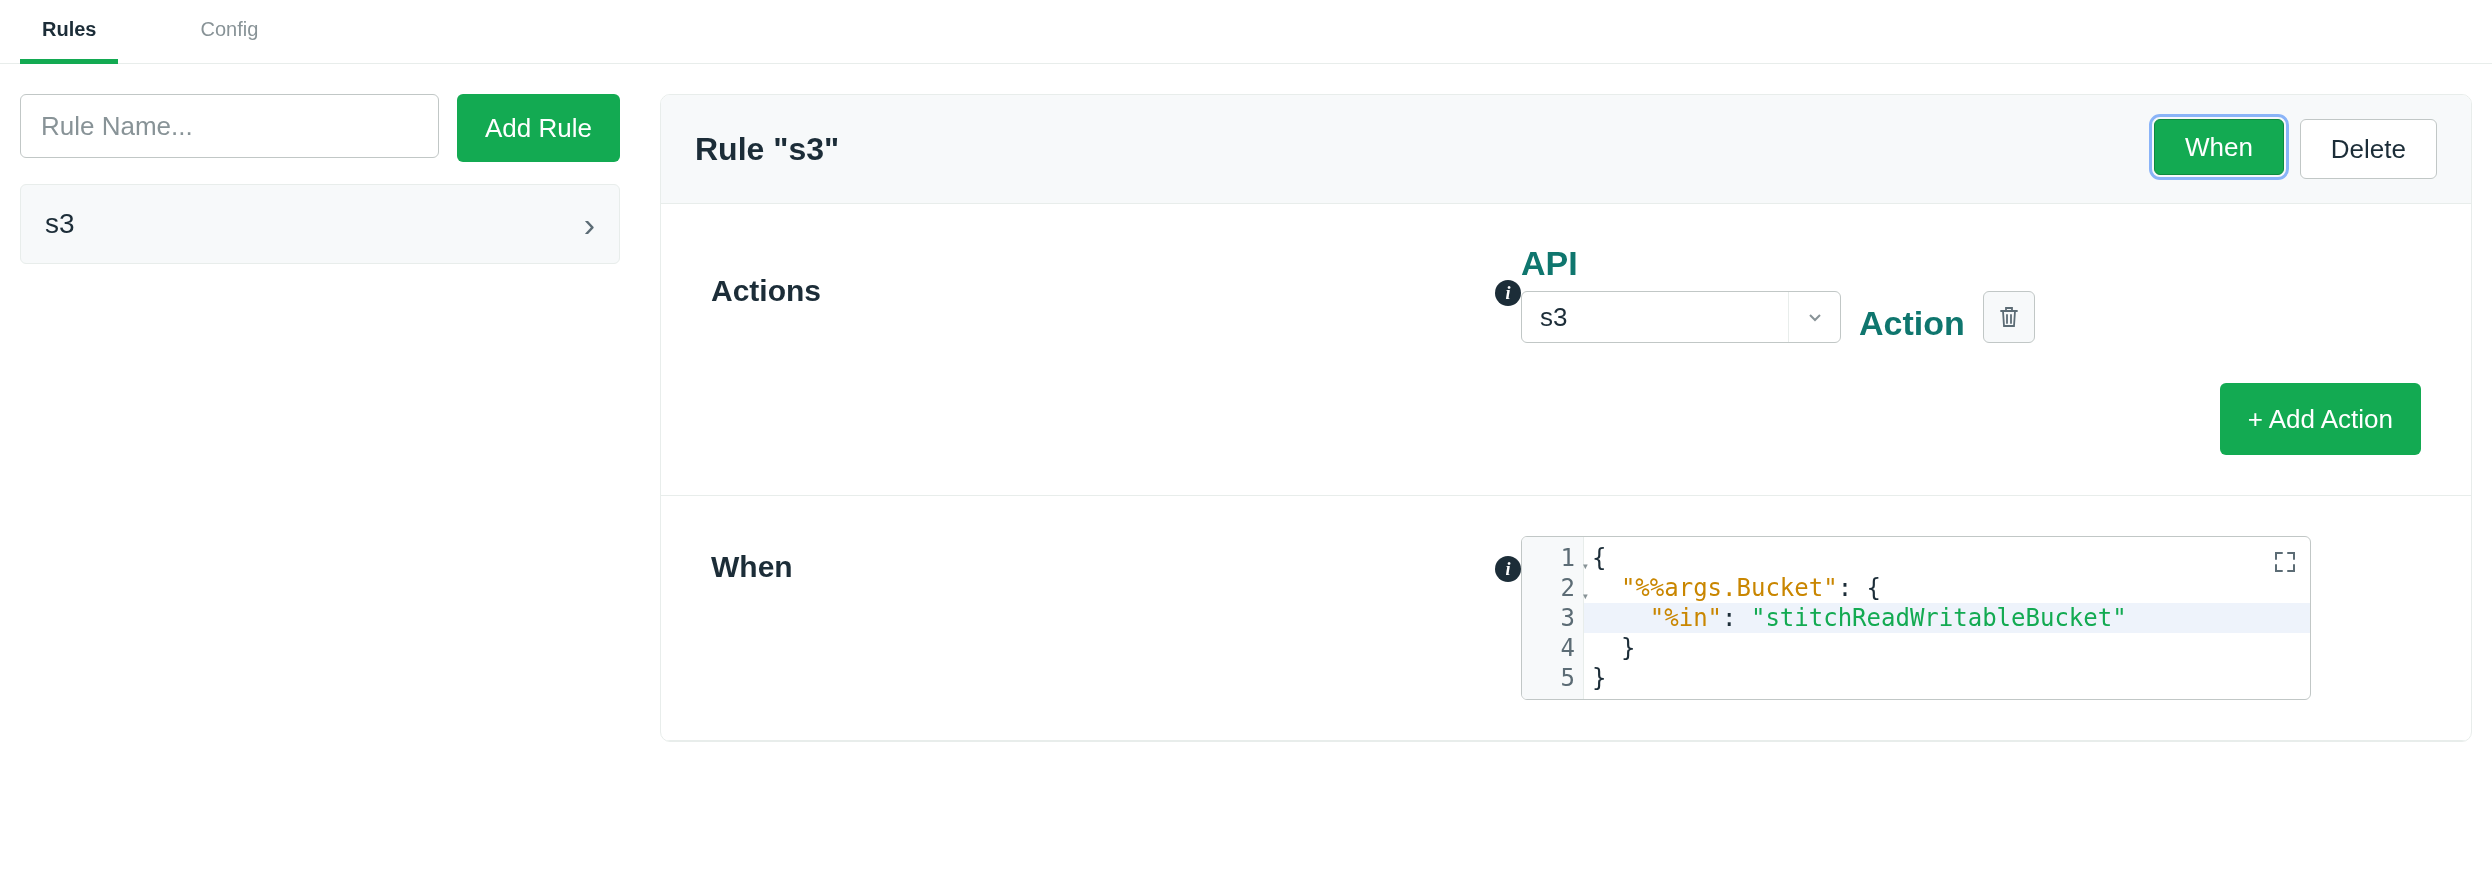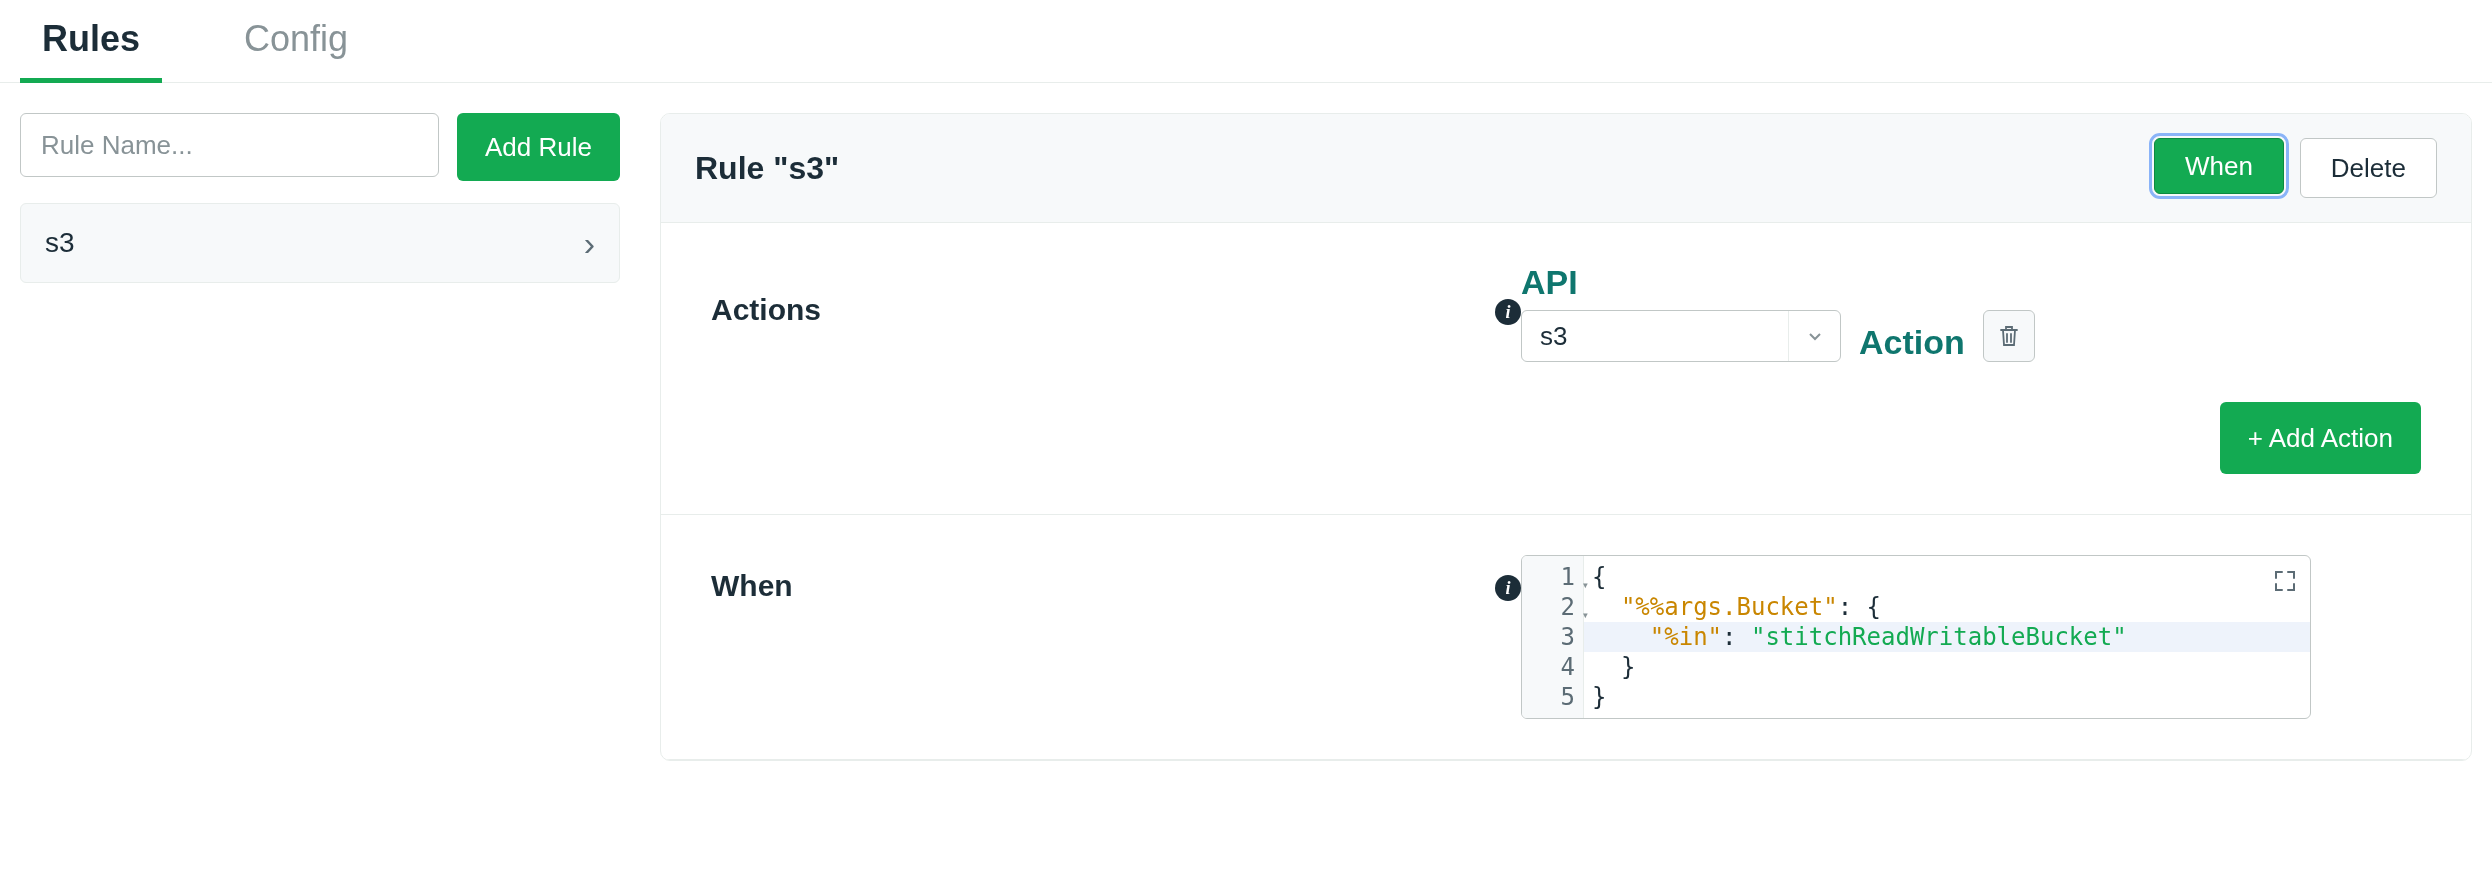--- a/index.html
+++ b/index.html
@@ -11,21 +11,21 @@
   }
   .tabs {
     display: flex;
     gap: 60px;
     padding: 0 20px;
     border-bottom: 1px solid #e8edeb;
     margin-left: 0;
   }
   .tab {
     padding: 18px 22px;
-    font-size: 36px;
+    font-size: 20px;
     color: #889397;
     cursor: pointer;
     border-bottom: 5px solid transparent;
     margin-bottom: -1px;
   }
   .tab.active {
     color: #1c2d38;
     font-weight: 600;
     border-bottom: 5px solid #13aa52;
   }

